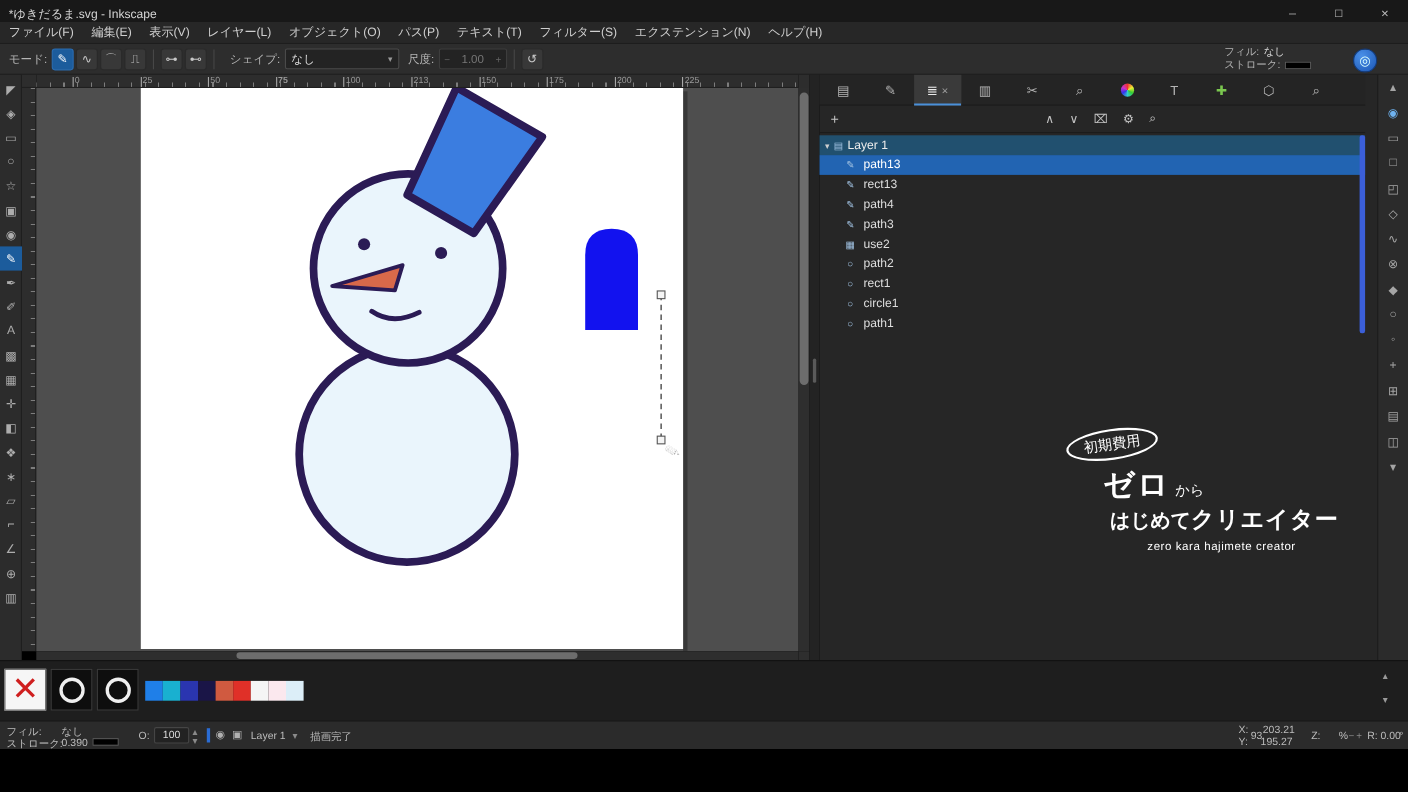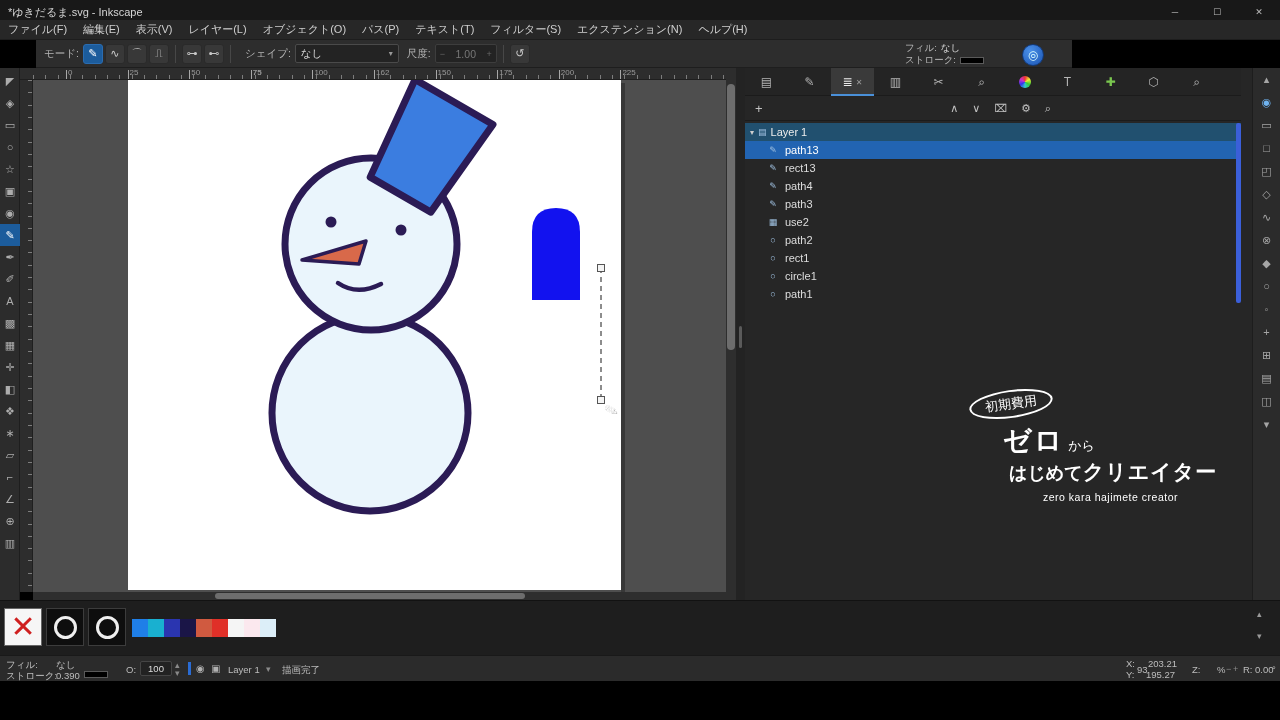--- a/index.html
+++ b/index.html
@@ -10,21 +10,21 @@
   #titlebar{position:absolute;left:0;top:0;width:1280px;height:24px;background:#181818;display:flex;align-items:center;font-size:11px;color:#d5d5d5;}
   #title-text{margin-left:8px;}
   #win-btns{margin-left:auto;display:flex;height:20px;}
   .win-btn{width:42px;height:20px;display:flex;align-items:center;justify-content:center;font-size:9px;color:#bbb;}
 
   
   #menubar{position:absolute;left:0;top:20px;width:1280px;height:20px;background:#272727;display:flex;align-items:center;border-bottom:1px solid #1d1d1d;}
   .menu-item{padding:0 8px;font-size:11px;color:#cfcfcf;height:36px;display:flex;align-items:center;}
 
   
-  #toolbar{position:absolute;left:0;top:40px;width:1036px;height:28px;background:#2d2d2d;border-bottom:1px solid #1e1e1e;display:flex;align-items:center;margin-left:36px;}
+  #toolbar{position:absolute;left:0;top:40px;width:1280px;height:28px;background:#2d2d2d;border-bottom:1px solid #1e1e1e;display:flex;align-items:center;}
   .tb-label{font-size:10.5px;color:#b5b5b5;margin:0 4px 0 8px;white-space:nowrap;}
   #mode-buttons,#aux-buttons{display:flex;gap:2px;}
   .tb-btn{width:20px;height:20px;display:flex;align-items:center;justify-content:center;background:#383838;border:1px solid #2a2a2a;border-radius:3px;color:#c8c8c8;font-size:11px;}
   .tb-btn.active{background:#1c5c9c;border-color:#2a6cb0;color:#fff;}
   .tb-sep{width:1px;height:18px;background:#474747;margin:0 6px;}
   .tb-dropdown{width:104px;height:19px;background:#232323;border:1px solid #4a4a4a;border-radius:2px;display:flex;align-items:center;justify-content:space-between;font-size:10.5px;color:#ddd;padding:0 5px;}
   .tb-dropdown .dd-arrow{font-size:8px;color:#999;}
   .tb-spin{width:62px;height:19px;background:#232323;border:1px solid #3d3d3d;border-radius:2px;display:flex;align-items:center;justify-content:space-between;font-size:10.5px;color:#777;padding:0 4px;}
   .spin-step{font-size:9px;color:#666;}
   #tb-right{position:absolute;right:88px;top:2px;font-size:9.5px;line-height:12px;color:#b5b5b5;}
@@ -181,21 +181,21 @@
     <div class="rlabel" style="left: 35px;">0</div>
     <div class="tick" style="left: 94.6px;"></div>
     <div class="rlabel" style="left: 96.6px;">25</div>
     <div class="tick" style="left: 156.2px;"></div>
     <div class="rlabel" style="left: 158.2px;">50</div>
     <div class="tick" style="left: 217.8px;"></div>
     <div class="rlabel" style="left: 219.8px; font-weight: bold;">75</div>
     <div class="tick" style="left: 279.4px;"></div>
     <div class="rlabel" style="left: 281.4px;">100</div>
     <div class="tick" style="left: 341px;"></div>
-    <div class="rlabel" style="left: 343px;">162</div>
+    <div class="rlabel" style="left: 343px;">213</div>
     <div class="tick" style="left: 402.6px;"></div>
     <div class="rlabel" style="left: 404.6px;">150</div>
     <div class="tick" style="left: 464.2px;"></div>
     <div class="rlabel" style="left: 466.2px;">175</div>
     <div class="tick" style="left: 525.8px;"></div>
     <div class="rlabel" style="left: 527.8px;">200</div>
     <div class="tick" style="left: 587.4px;"></div>
     <div class="rlabel" style="left: 589.4px;">225</div>
   </div>
 <div id="ruler-left">

